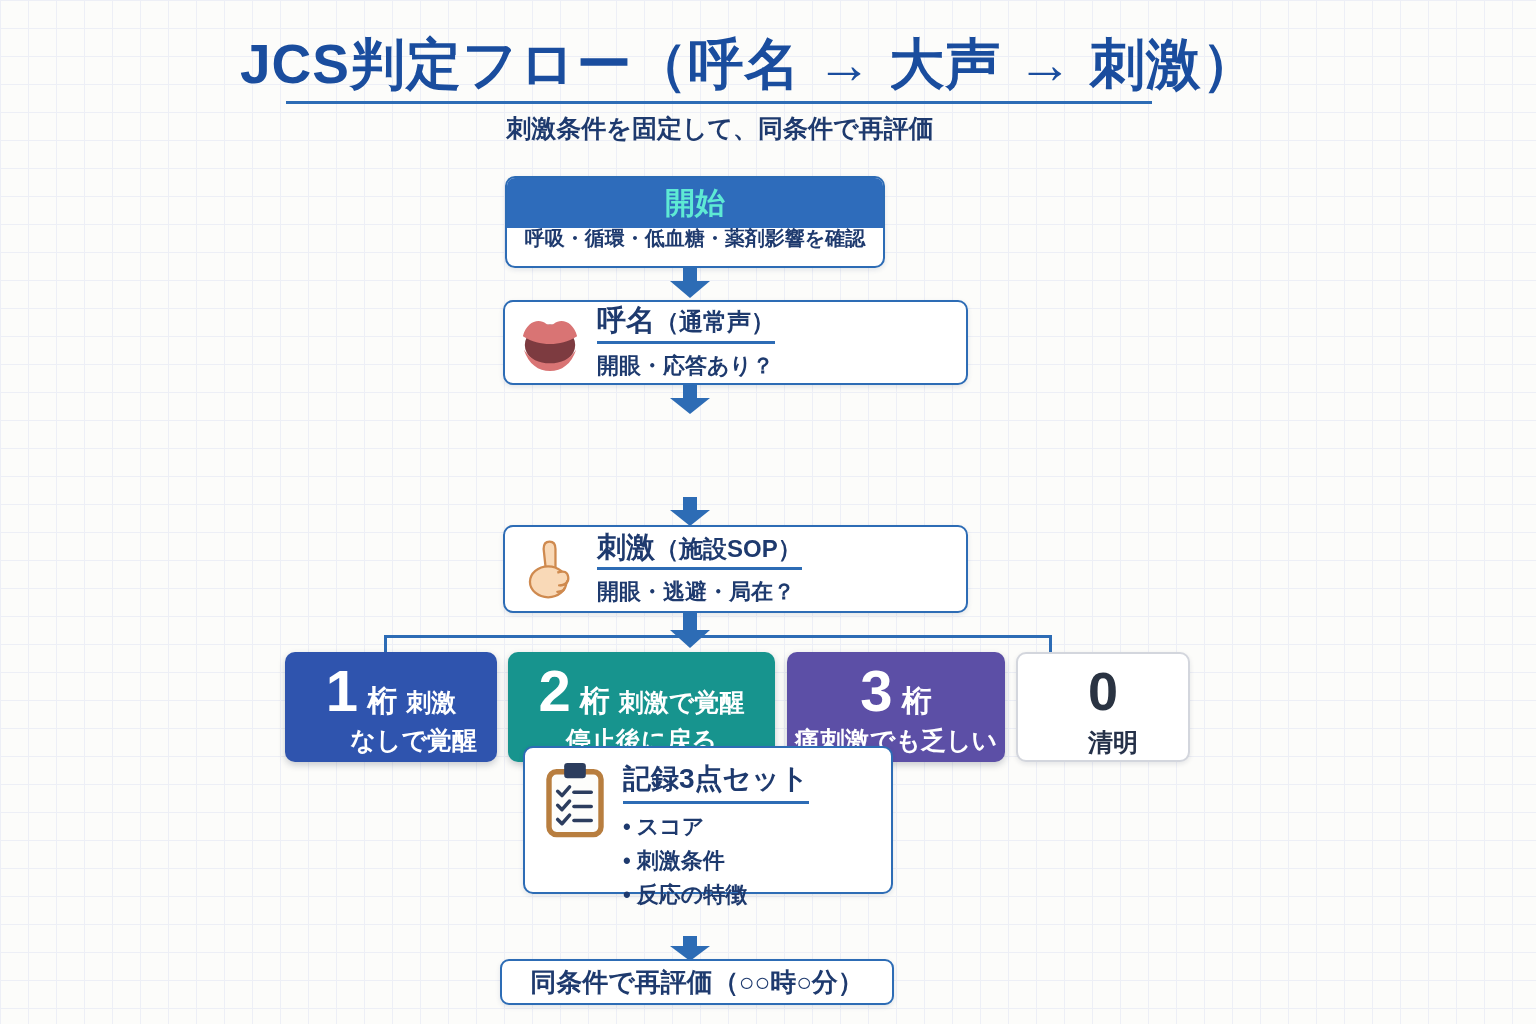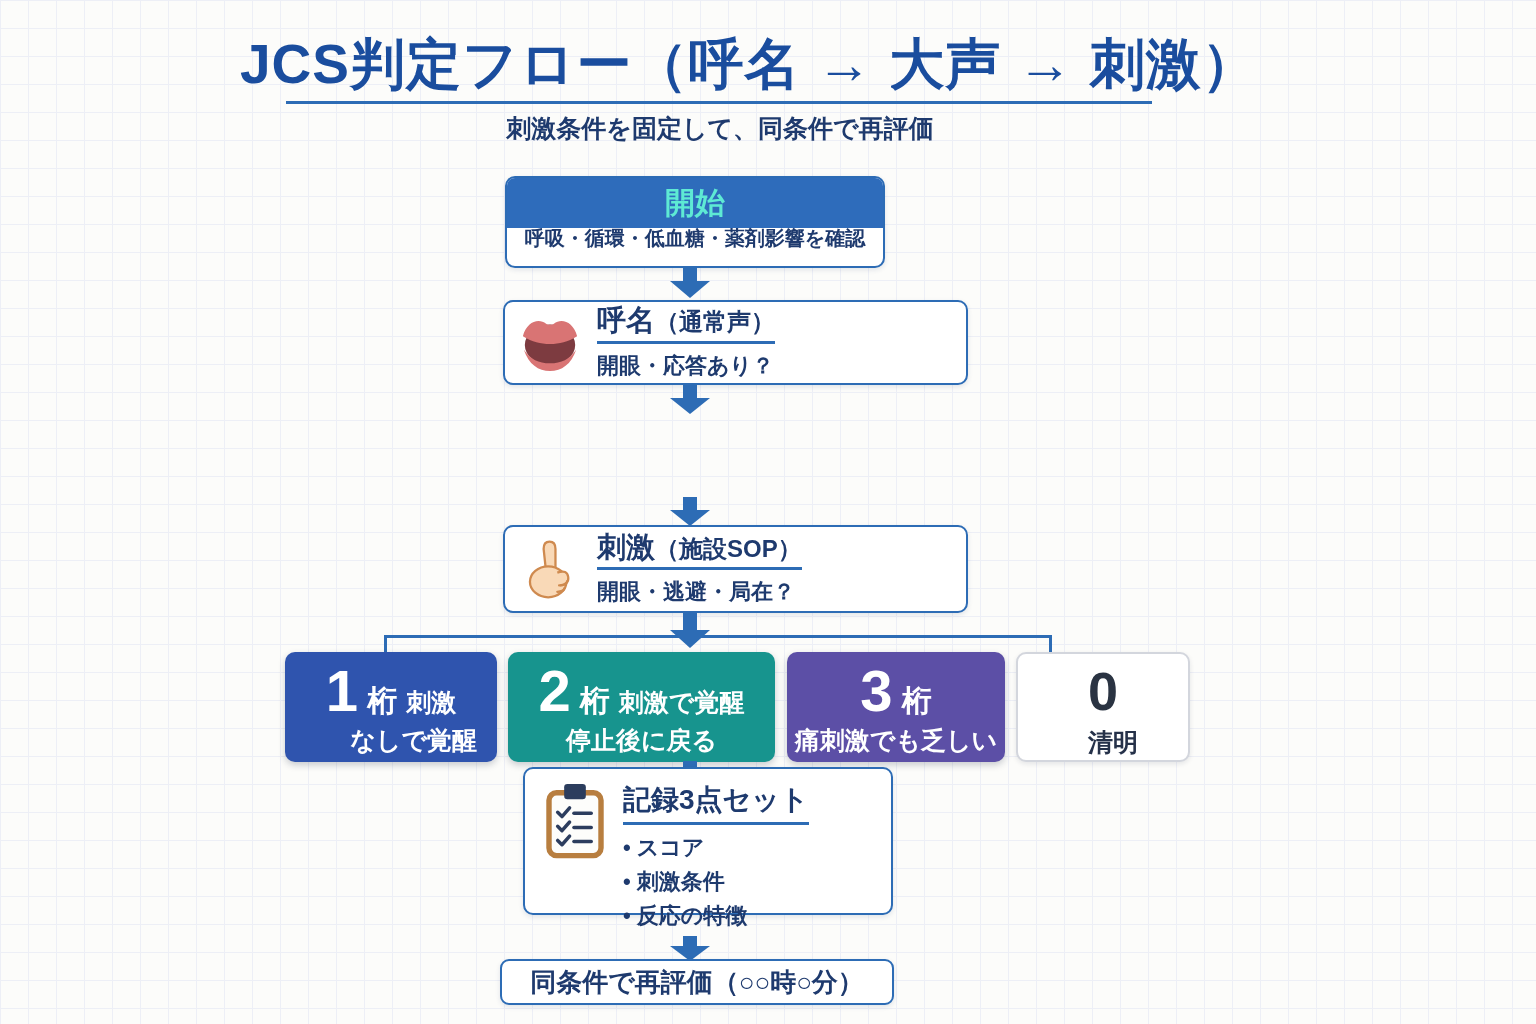--- a/index.html
+++ b/index.html
@@ -52,21 +52,21 @@
   .o-line2{font-size:25px;font-weight:bold;text-align:center;margin-top:8px;line-height:1;}
   .o1{left:285px;width:212px;background:#2f54ae;}
   .o1 .o-line2{text-align:right;padding-right:20px;}
   .o2{left:508px;width:267px;background:#17948e;}
   .o3{left:787px;width:218px;background:#5c4fa6;}
   .o0{left:1016px;width:174px;background:#fff;border:2px solid #d3d6dd;
     box-shadow:0 2px 5px rgba(20,30,60,.10);}
   .o0 .o-digit{color:#2a3342;font-size:54px;text-align:center;}
   .o0 .o-line2{color:#253149;margin-left:20px;}
   
-  .record-box{left:523px;top:767px;width:370px;height:148px;background:#fff;
+  .record-box{left:523px;top:746px;width:370px;height:148px;background:#fff;
     border:2px solid #2d6cb5;border-radius:10px;box-sizing:border-box;
     box-shadow:0 2px 5px rgba(30,58,110,.12);display:flex;padding:12px 0 0 18px;}
   .record-icon{width:64px;height:78px;flex:none;margin-right:16px;margin-top:2px;}
   .record-title{display:inline-block;font-size:28px;font-weight:bold;color:#1e3a6e;
     border-bottom:3px solid #2d6cb5;padding-bottom:3px;white-space:nowrap;}
   .record-list{margin:8px 0 0 0;padding:0;list-style:none;}
   .record-list li{font-size:22px;font-weight:bold;color:#1e3a6e;margin:4px 0;}
   .record-list li::before{content:"• ";}
   
   .final-box{left:500px;top:959px;width:394px;height:46px;background:#fff;

